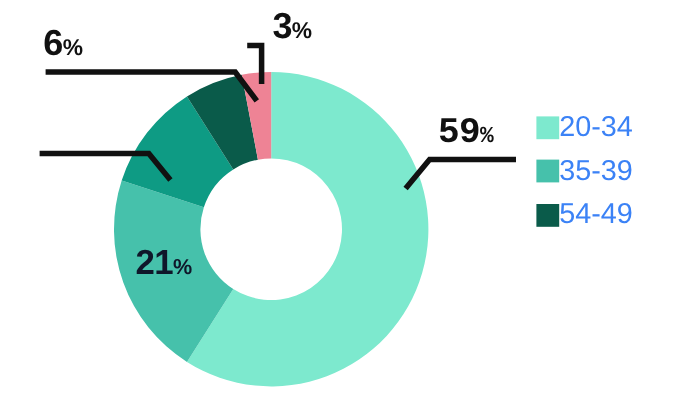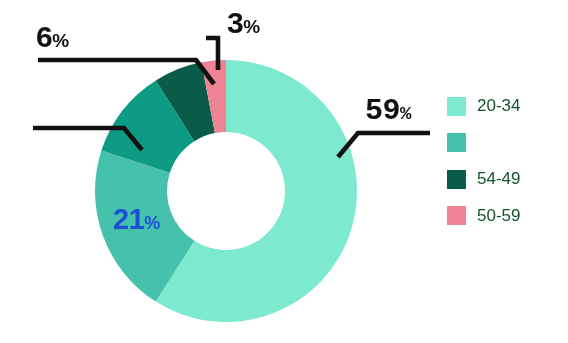--- a/index.html
+++ b/index.html
@@ -34,21 +34,21 @@
     font-size: 30px;
     font-weight: bold;
     letter-spacing: -0.5px;
   }
   .callout .pct {
     font-size: 19px;
     font-weight: bold;
   }
   .inner-label {
     position: absolute;
-    color: #1d4ed8;
+    color: #0f172a;
     white-space: nowrap;
     line-height: 1;
   }
   .inner-label .num {
     font-size: 29px;
     font-weight: bold;
     letter-spacing: -0.5px;
   }
   .inner-label .pct {
     font-size: 18px;
@@ -64,23 +64,22 @@
     display: flex;
     align-items: center;
     height: 36.5px;
   }
   .legend-swatch {
     width: 19px;
     height: 19px;
     flex: 0 0 auto;
   }
   .legend-label {
-    margin-left: 11px;
-    font-size: 17px;
-    color: #14532d;
+    font-size: 24px;
+    color: #3b82f6;
     font-family: "Liberation Sans", sans-serif;
     letter-spacing: 0px;
   }
 </style>
 </head>
 <body>
 
 <div id="page" style="background: rgb(255, 255, 255);">
 
   <svg id="chart-svg" viewBox="0 0 568 343">
@@ -118,24 +117,21 @@
     <span class="num">21</span><span class="pct">%</span>
   </div>
 
   <div id="legend">
     <div class="legend-row">
       <span class="legend-swatch" style="background: rgb(125, 233, 206);"></span>
       <span class="legend-label">20-34</span>
     </div>
     <div class="legend-row">
       <span class="legend-swatch" style="background: rgb(70, 193, 171);"></span>
+      <span class="legend-label">35-39</span>
     </div>
     <div class="legend-row">
       <span class="legend-swatch" style="background: rgb(10, 91, 74);"></span>
       <span class="legend-label">54-49</span>
-    </div>
-    <div class="legend-row">
-      <span class="legend-swatch" style="background: rgb(238, 131, 149);"></span>
-      <span class="legend-label">50-59</span>
     </div>
   </div>
 
 </div>
 
 </body></html>

